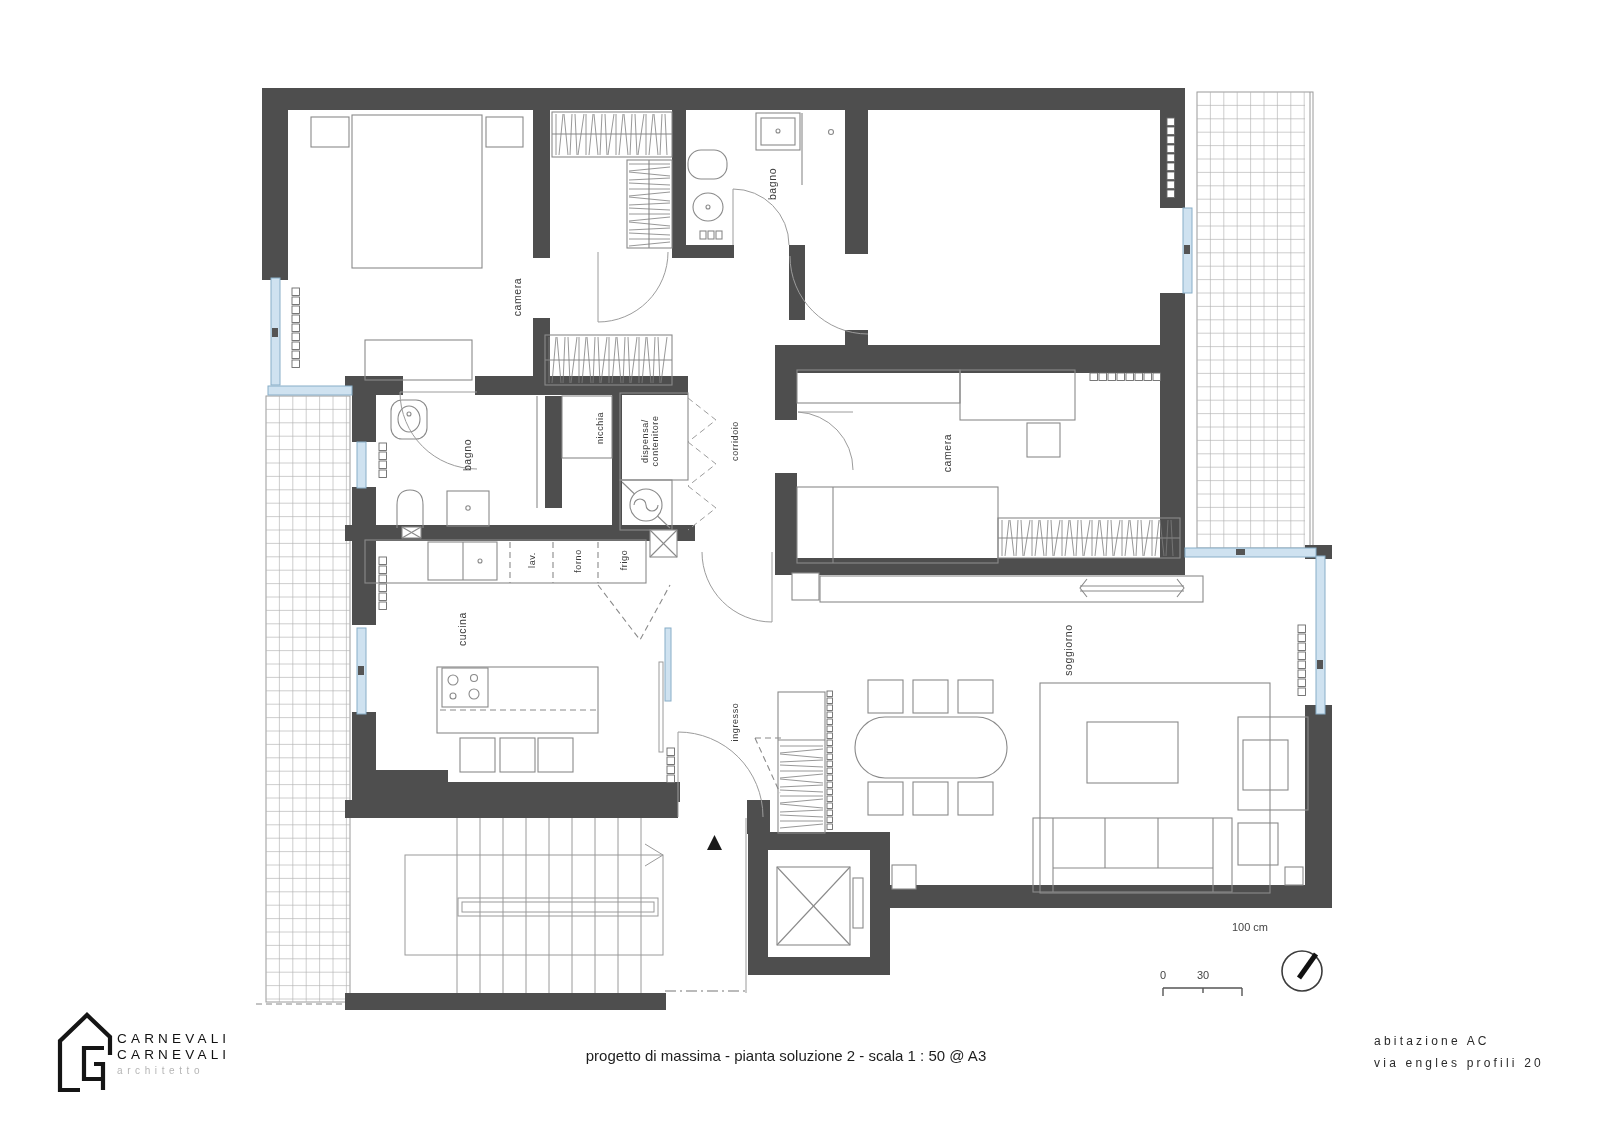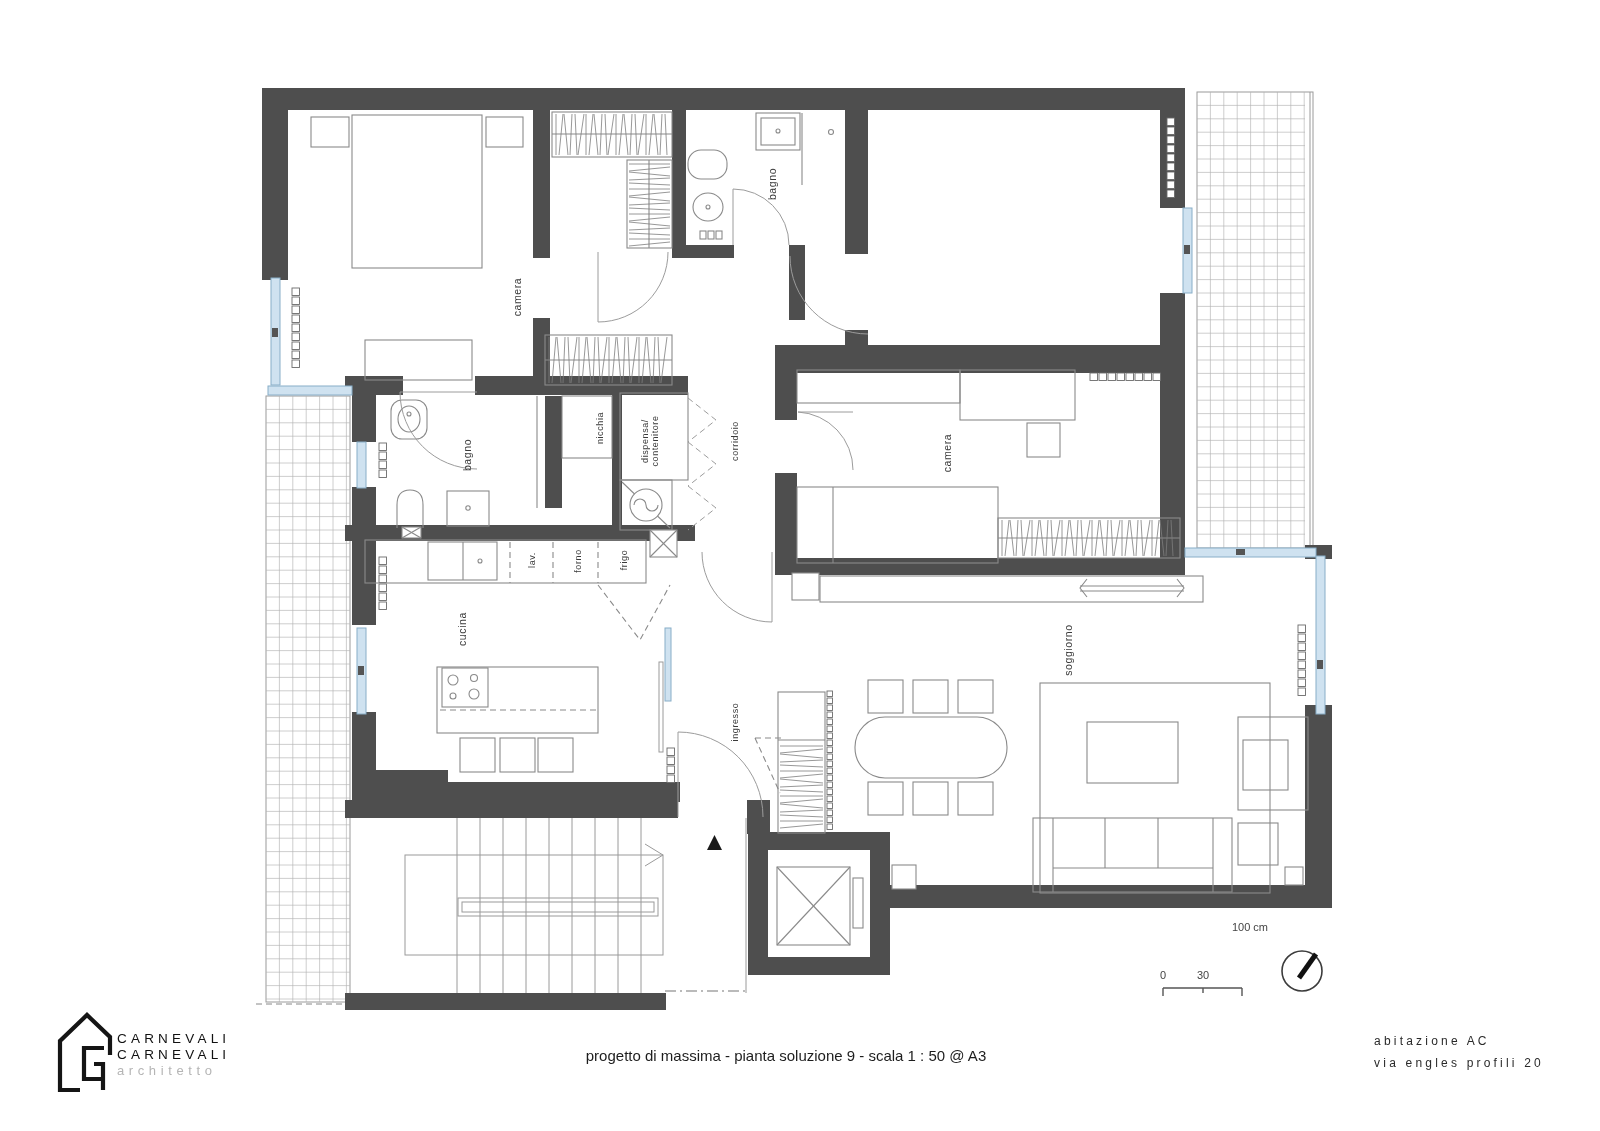--- a/index.html
+++ b/index.html
@@ -27,21 +27,21 @@
   .compass circle{fill:#fff;stroke:#3c3c3c;stroke-width:1.6;}
   .compass line{stroke:#111;stroke-width:5;}
   .logoart path{fill:none;stroke:#151515;stroke-width:4.2;stroke-linejoin:miter;}
   .vlabel{position:absolute;transform:translate(-50%,-50%) rotate(-90deg);
           font-size:10.5px;color:#3a3a3a;letter-spacing:0.6px;white-space:nowrap;
           text-align:center;line-height:10px;}
   .vlabel.small{font-size:9px;}
   .hlabel{position:absolute;transform:translate(-50%,-50%);font-size:11px;color:#444;white-space:nowrap;}
   .brand{position:absolute;left:117px;top:1031px;}
   .brand .n{font-size:13.5px;color:#111;letter-spacing:4.2px;line-height:16px;}
-  .brand .p{font-size:13px;color:#b5b5b5;letter-spacing:4.6px;line-height:15px;}
+  .brand .p{font-size:10px;color:#b5b5b5;letter-spacing:4.6px;line-height:15px;}
   .title{position:absolute;left:786px;top:1047px;transform:translateX(-50%);
          font-size:15px;color:#1d1d1d;}
   .project{position:absolute;right:56px;top:1030px;text-align:left;
            font-size:12px;color:#2a2a2a;letter-spacing:3.2px;line-height:22px;}
 </style>
 </head>
 <body>
 
 <div class="sheet">
 
@@ -622,19 +622,19 @@
 
   <div class="hlabel" style="left:1163px;top:975px">0</div>
   <div class="hlabel" style="left:1203px;top:975px">30</div>
   <div class="hlabel" style="left:1250px;top:927px">100 cm</div>
 
   <div class="brand">
     <div class="n">CARNEVALI</div>
     <div class="n">CARNEVALI</div>
     <div class="p">architetto</div>
   </div>
-  <div class="title">progetto di massima - pianta soluzione 9 - scala 1 : 50 @ A3</div>
+  <div class="title">progetto di massima - pianta soluzione 2 - scala 1 : 50 @ A3</div>
   <div class="project">
     <div>abitazione AC</div>
     <div>via engles profili 20</div>
   </div>
 
 </div>
 
 </body></html>

